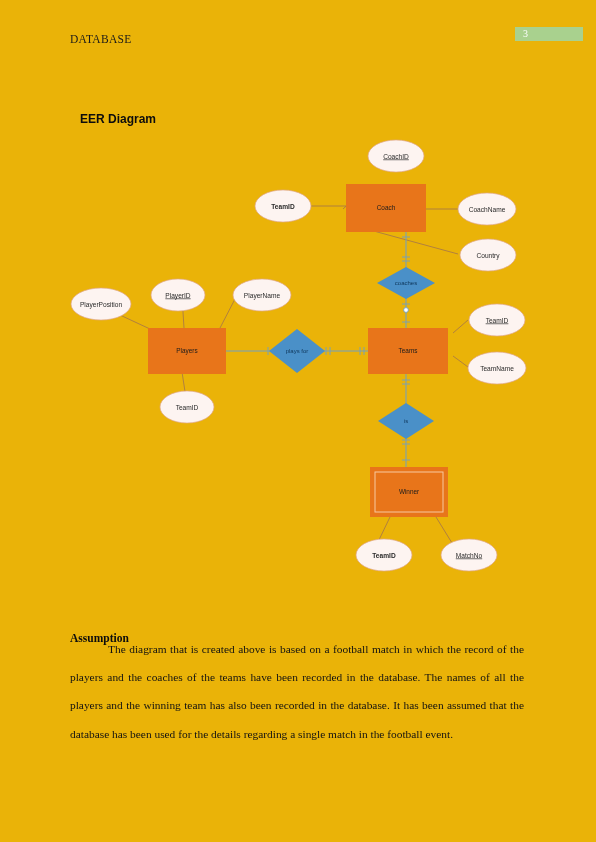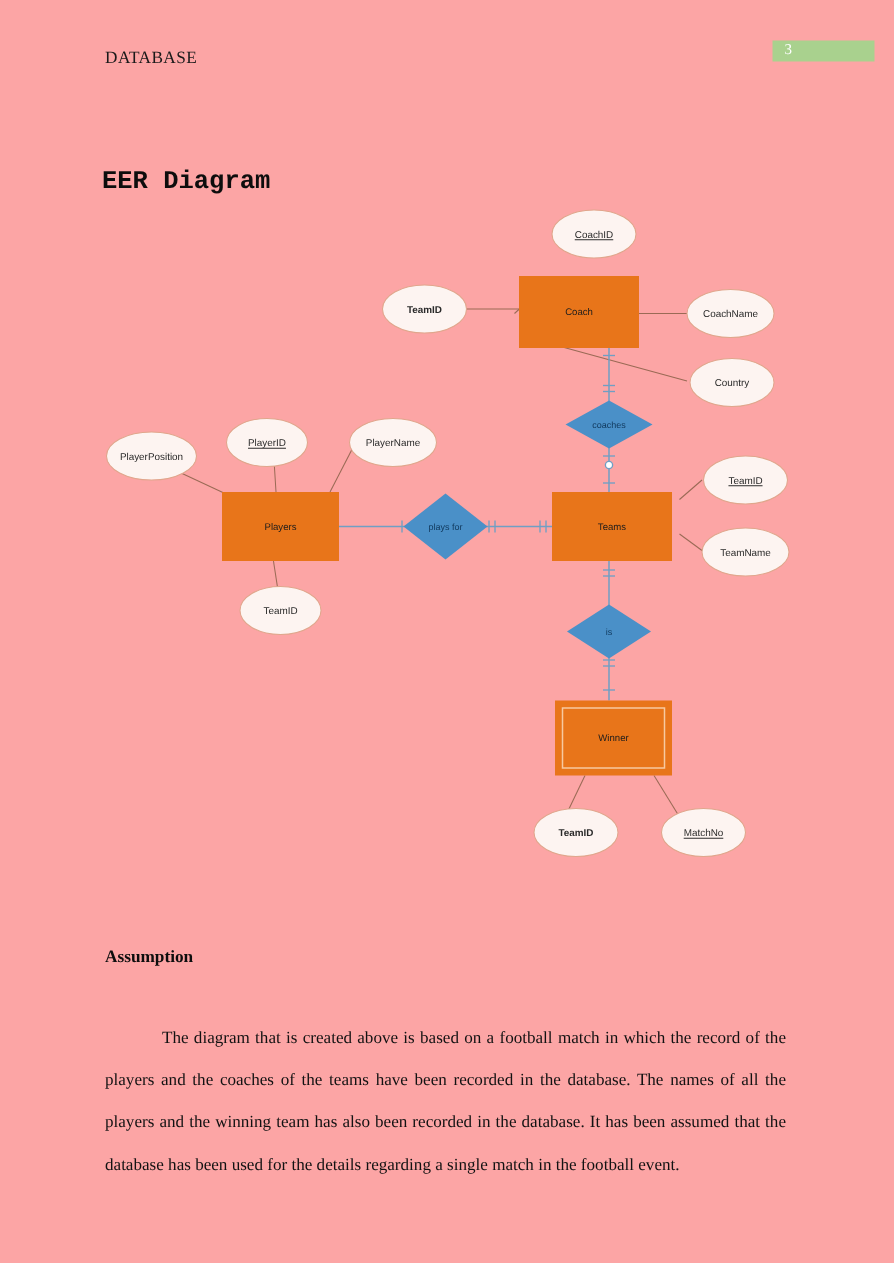--- a/index.html
+++ b/index.html
@@ -14,21 +14,21 @@
     font-family: "Liberation Serif", serif;
     color: #0d0d0d;
     overflow: hidden;
   }
 
   .page {
     position: absolute;
     inset: 0;
     width: 596px;
     height: 842px;
-    background: #fca5a5;
+    background: #eab308;
   }
 
   
   .header-label {
     position: absolute;
     left: 70px;
     top: 33px;
     font-family: "Liberation Serif", serif;
     font-size: 11.5px;
     letter-spacing: .3px;
@@ -58,25 +58,25 @@
     left: 70px;
     top: 71px;
     font-family: "Liberation Serif", serif;
     font-weight: bold;
     font-size: 12.6px;
     color: #0d0d0d;
     white-space: nowrap;
   }
   .eer-title {
     position: absolute;
-    left: 68px;
+    left: 80px;
     top: 112px;
-    font-family: Liberation Mono, monospace;
+    font-family: Liberation Sans, sans-serif;
     font-weight: bold;
-    font-size: 17px;
+    font-size: 12px;
     color: #0d0d0d;
     white-space: nowrap;
   }
 
   
   .diagram {
     position: absolute;
     left: 60px;
     top: 132px;
     width: 480px;
@@ -148,21 +148,21 @@
     top: 632px;
     font-family: "Liberation Serif", serif;
     font-weight: bold;
     font-size: 11.5px;
     color: #0d0d0d;
     text-align: right;
   }
   .assumption-body {
     position: absolute;
     left: 70px;
-    top: 678px;
+    top: 635px;
     width: 454px;
     font-family: "Liberation Serif", serif;
     font-size: 11.4px;
     line-height: 28.2px;
     color: #121212;
     text-align: justify;
     text-indent: 38px;
     hyphens: none;
   }
 </style>

